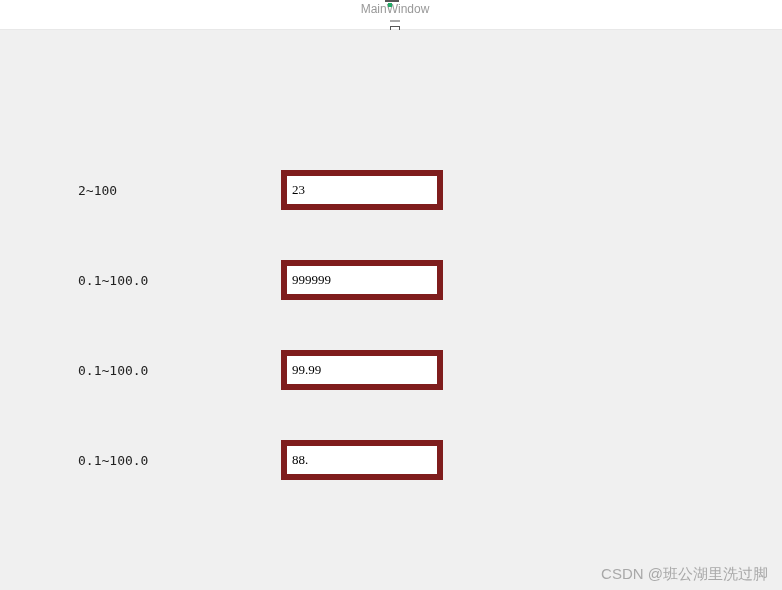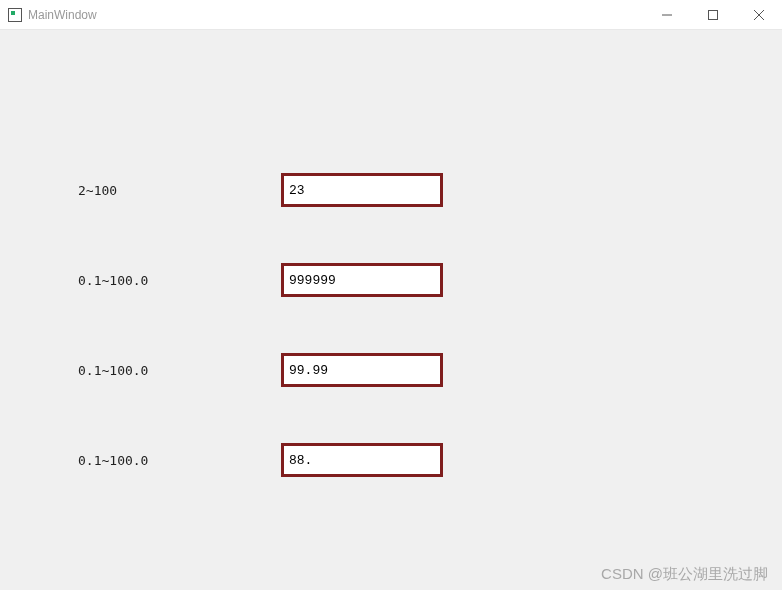--- a/index.html
+++ b/index.html
@@ -12,20 +12,21 @@
     }
     .titlebar {
       height: 30px;
       background: #fff;
       border-bottom: 1px solid #e8e8e8;
       display: flex;
       align-items: center;
       padding-left: 8px;
       color: #999;
       font-size: 12px;
+      flex-direction: column;
     }
     .titlebar .app-icon {
       width: 14px;
       height: 14px;
       border: 1px solid #555;
       margin-right: 6px;
       position: relative;
       display: inline-block;
     }
     .titlebar .app-icon::before {
@@ -64,23 +65,23 @@
       left: 78px;
       font-family: "SimSun", monospace;
       font-size: 13px;
       color: #222;
     }
     .row input {
       position: absolute;
       left: 281px;
       width: 162px;
       height: 22px;
-      border: 3px solid #7f1d1d;
+      border: 6px solid #7f1d1d;
       background: #fff;
-      font-family: Liberation Mono, monospace;
+      font-family: Liberation Serif, serif;
       font-size: 13px;
       padding: 14px 5px;
       outline: none;
     }
     .watermark {
       position: absolute;
       right: 14px;
       bottom: 6px;
       color: rgba(120,120,120,0.6);
       font-size: 15px;

